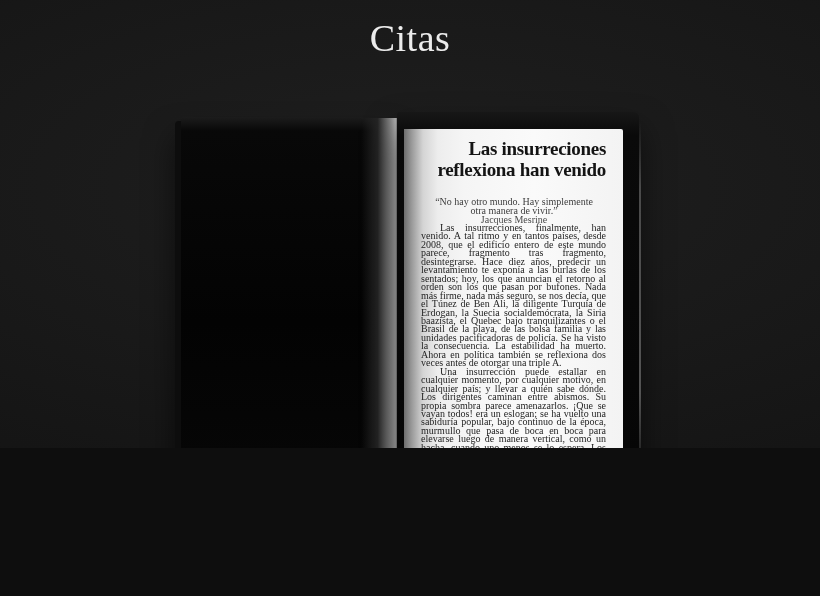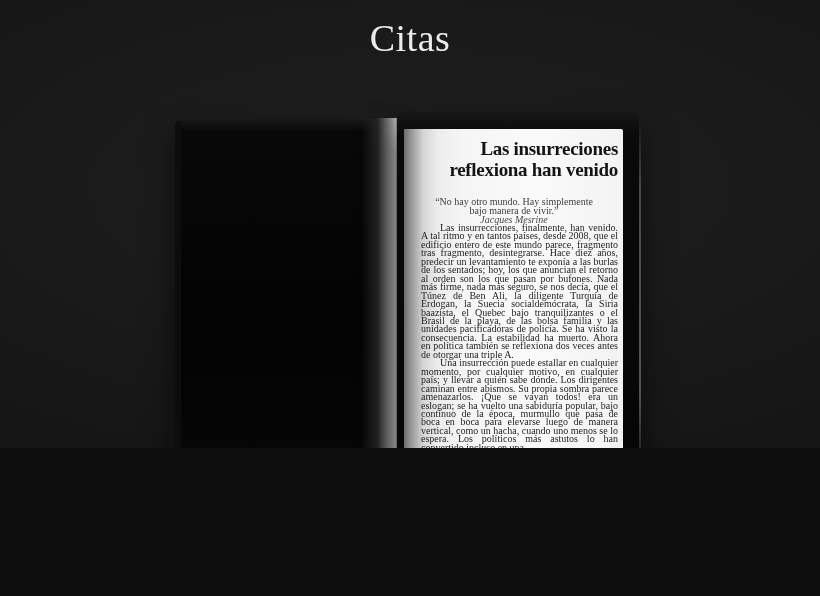--- a/index.html
+++ b/index.html
@@ -43,36 +43,36 @@
     border-radius:2px 5px 10px 6px;
     box-shadow: 0 18px 32px rgba(0,0,0,0.6);
   }
   .book-edge-line {
     position:absolute; left:464px; top:10px; width:2px; height:362px; border-radius:2px;
     background: linear-gradient(180deg, rgba(130,130,130,0) 0%, rgba(140,140,140,0.45) 18%, rgba(150,150,150,0.5) 75%, rgba(130,130,130,0) 100%);
   }
 
   .right-page {
     position:absolute; left:229px; top:17px; width:219px; height:349px;
-    box-sizing:border-box; padding:0 5px 0 17px;
+    box-sizing:border-box; padding:0 17px 0 17px;
     background: linear-gradient(90deg, #6d6d6d 0px, #9b9b9b 8px, #d4d4d4 19px, #ededed 34px, #f5f5f5 60px, #fafafa 130px, #f3f3f3 219px);
     border-radius:0 2px 6px 11px;
     color:#1c1c1c;
   }
 
   .page-heading {
     margin-top:9px; text-align:right;
     font-weight:bold; font-size:19px; line-height:21px; letter-spacing:-0.3px;
     color:#141414;
   }
   .page-quote {
     margin-top:17px; width:186px;
     text-align:center; font-size:10px; line-height:9px; color:#3d3d3d;
   }
-  .page-quote .attribution { color:#4a4a4a;font-style:italic; }
+  .page-quote .attribution { color:#4a4a4a; }
   .page-body {
     font-size:10px; line-height:8.45px; text-align:justify; color:#242424;
   }
   .page-body p { margin:0; text-indent:19px; }
   .page-number {
     position:absolute; right:8px; bottom:6px;
     font-size:17px; font-weight:bold; color:#0e0e0e;
   }
 </style>
 </head>
@@ -89,21 +89,21 @@
     <div class="right-cover"></div>
 
     <div class="right-page">
       <div class="page-heading">
         <div>Las insurreciones</div>
         <div>reflexiona han venido</div>
       </div>
 
       <div class="page-quote">
         <div>“No hay otro mundo. Hay simplemente</div>
-        <div>bajo manera de vivir.”</div>
+        <div>otra manera de vivir.”</div>
         <div class="attribution">Jacques Mesrine</div>
       </div>
 
       <div class="page-body">
         <p>Las insurrecciones, finalmente, han venido. A tal ritmo y en tantos países, desde 2008, que el edificio entero de este mundo parece, fragmento tras fragmento, desintegrarse. Hace diez años, predecir un levantamiento te exponía a las burlas de los sentados; hoy, los que anuncian el retorno al orden son los que pasan por bufones. Nada más firme, nada más seguro, se nos decía, que el Túnez de Ben Ali, la diligente Turquía de Erdogan, la Suecia socialdemócrata, la Siria baazista, el Quebec bajo tranquilizantes o el Brasil de la playa, de las bolsa familia y las unidades pacificadoras de policía. Se ha visto la consecuencia. La estabilidad ha muerto. Ahora en política también se reflexiona dos veces antes de otorgar una triple A.</p>
         <p>Una insurrección puede estallar en cualquier momento, por cualquier motivo, en cualquier país; y llevar a quién sabe dónde. Los dirigentes caminan entre abismos. Su propia sombra parece amenazarlos. ¡Que se vayan todos! era un eslogan; se ha vuelto una sabiduría popular, bajo continuo de la época, murmullo que pasa de boca en boca para elevarse luego de manera vertical, como un hacha, cuando uno menos se lo espera. Los políticos más astutos lo han convertido incluso en una</p>
       </div>
 
       <div class="page-number">7</div>
     </div>

